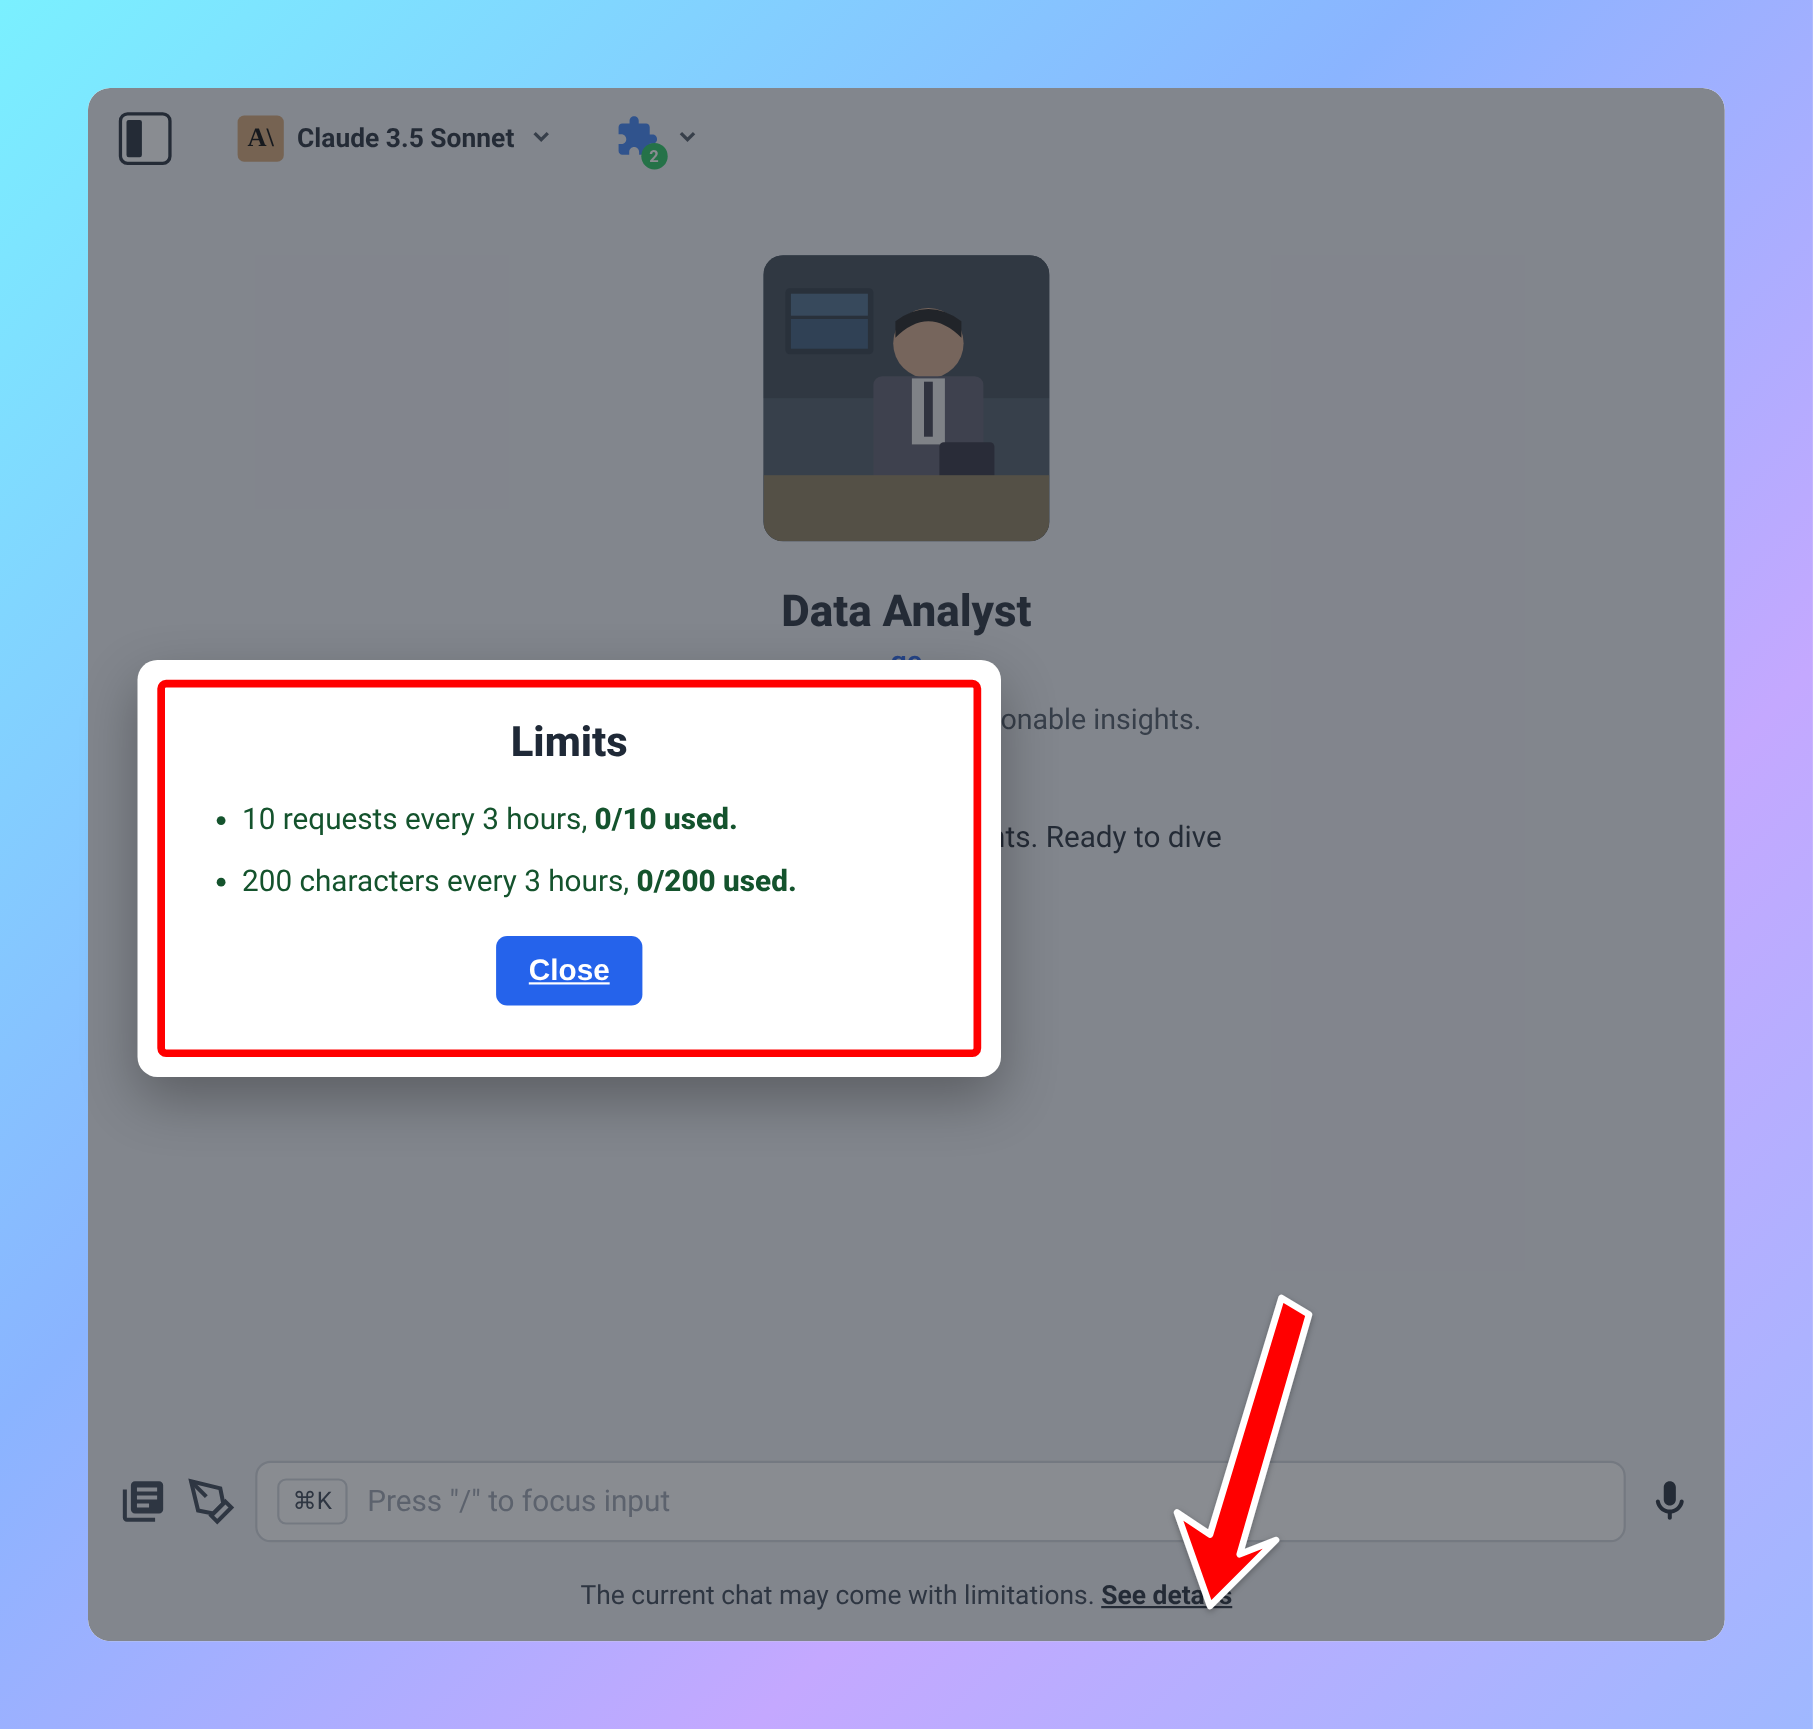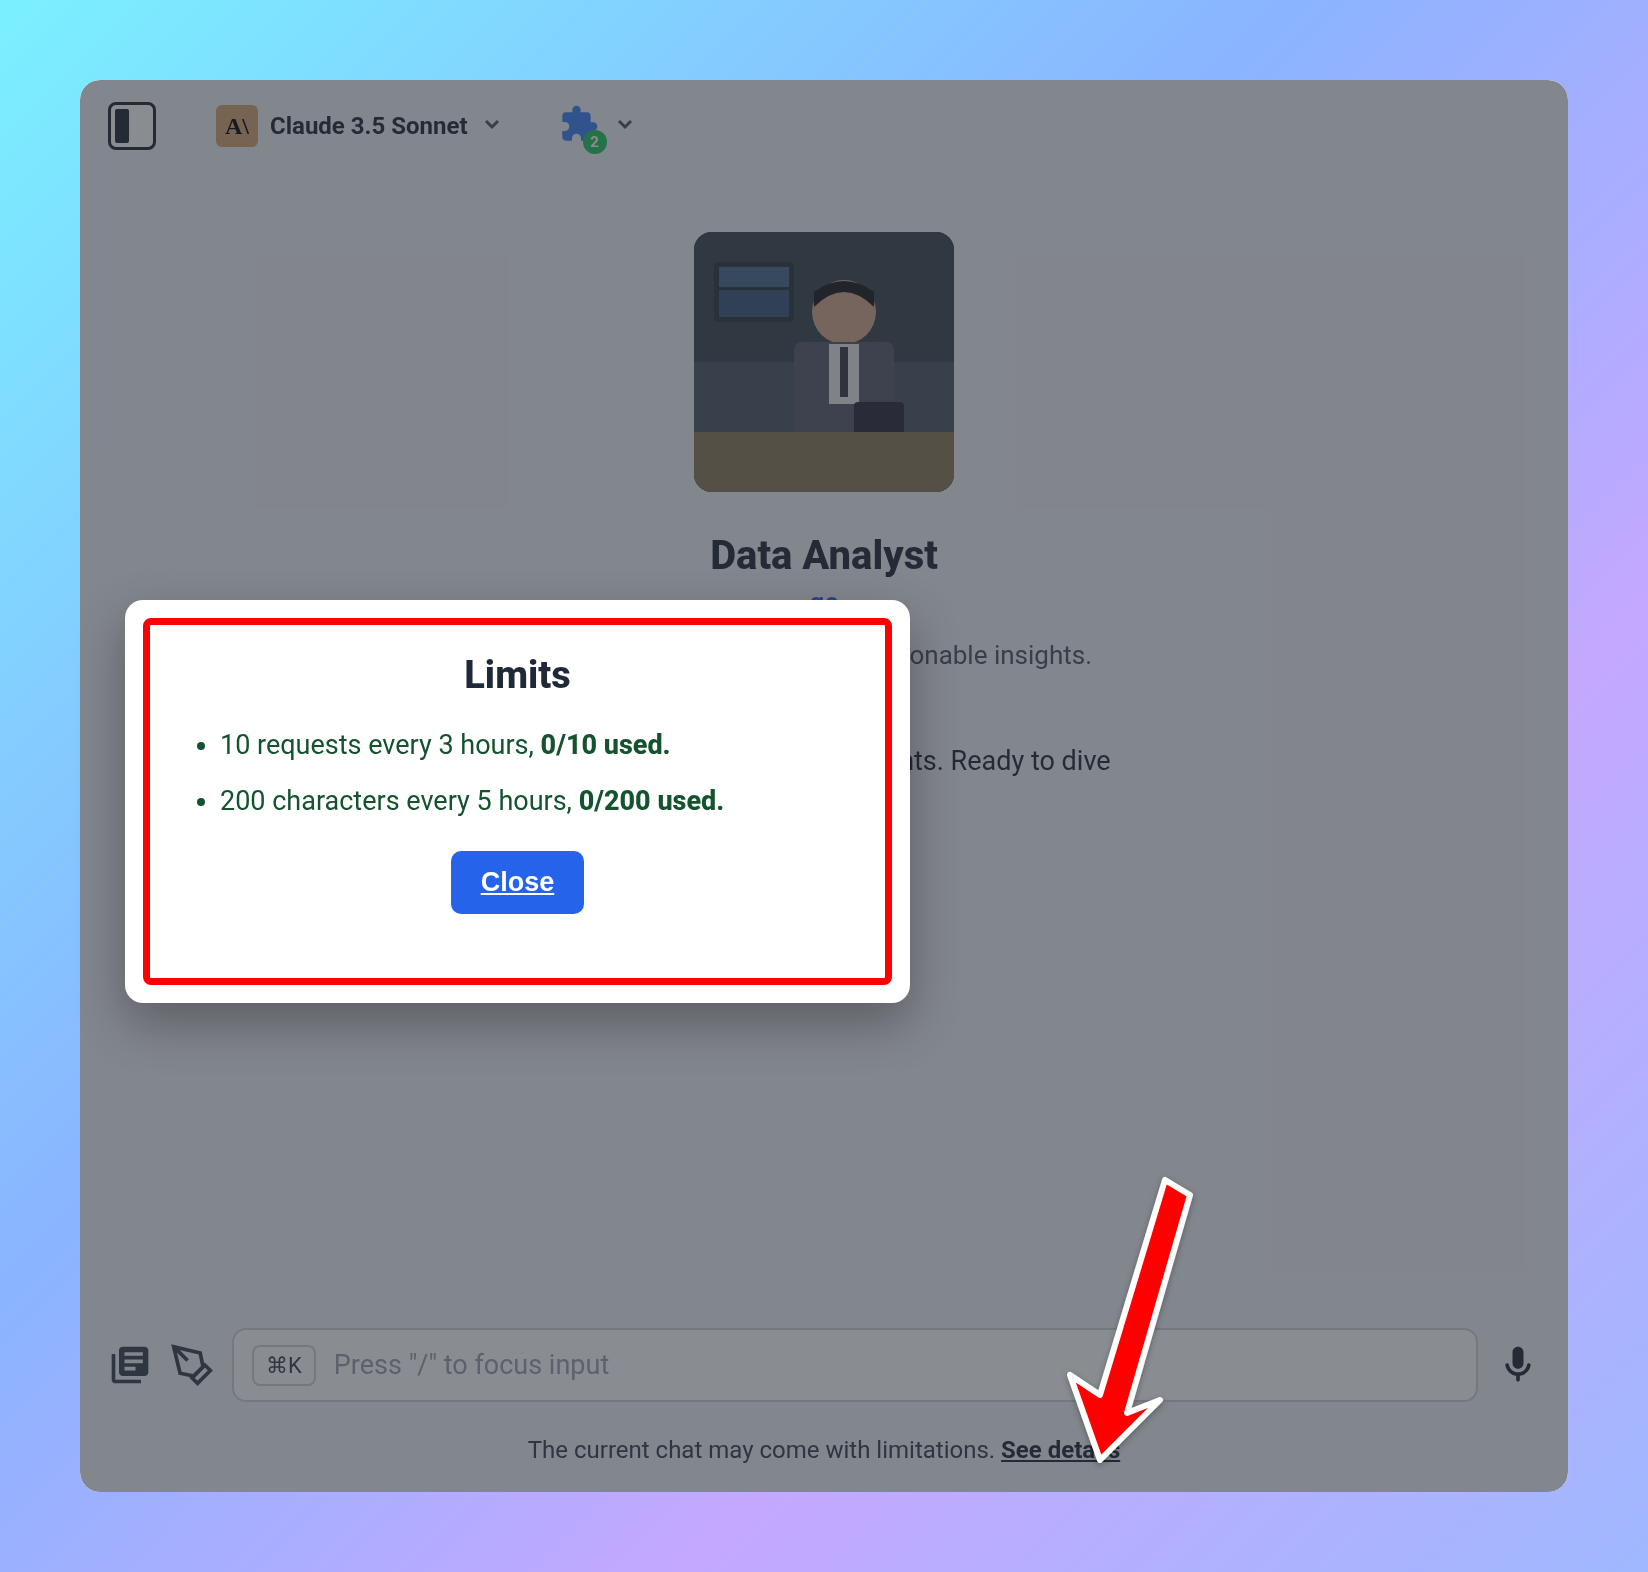--- a/index.html
+++ b/index.html
@@ -193,21 +193,21 @@
       background: #fff;
       border-radius: 18px;
       padding: 18px;
       z-index: 20;
       box-shadow: 0 20px 50px rgba(0,0,0,0.3);
       width: 785px;
     }
     .modal-inner {
       border: 7px solid #ff0000;
       border-radius: 8px;
-      padding: 28px 38px 48px;
+      padding: 28px 38px 24px;
     }
     .modal-title {
       text-align: center;
       font-size: 38px;
       font-weight: 800;
       color: #1f2937;
       margin-bottom: 30px;
     }
     .modal ul {
       list-style: disc;
@@ -333,21 +333,21 @@
 </div>
 
 <div class="modal">
   <div class="modal-inner">
     <div class="modal-title">Limits</div>
     <ul>
       <li>
         <span>10 requests every 3 hours, </span><strong>0/10 used.</strong>
       </li>
       <li>
-        <span>200 characters every 5 hours, </span><strong>0/200 used.</strong>
+        <span>200 characters every 3 hours, </span><strong>0/200 used.</strong>
       </li>
     </ul>
     <button class="close-btn">Close</button>
   </div>
 </div>
 
 <svg class="arrow" width="160" height="320" viewBox="0 0 160 320">
   <defs>
     <filter id="shadow" x="-20%" y="-20%" width="140%" height="140%">
       <feDropShadow dx="0" dy="2" stdDeviation="3" flood-color="rgba(0,0,0,0.3)"></feDropShadow>

